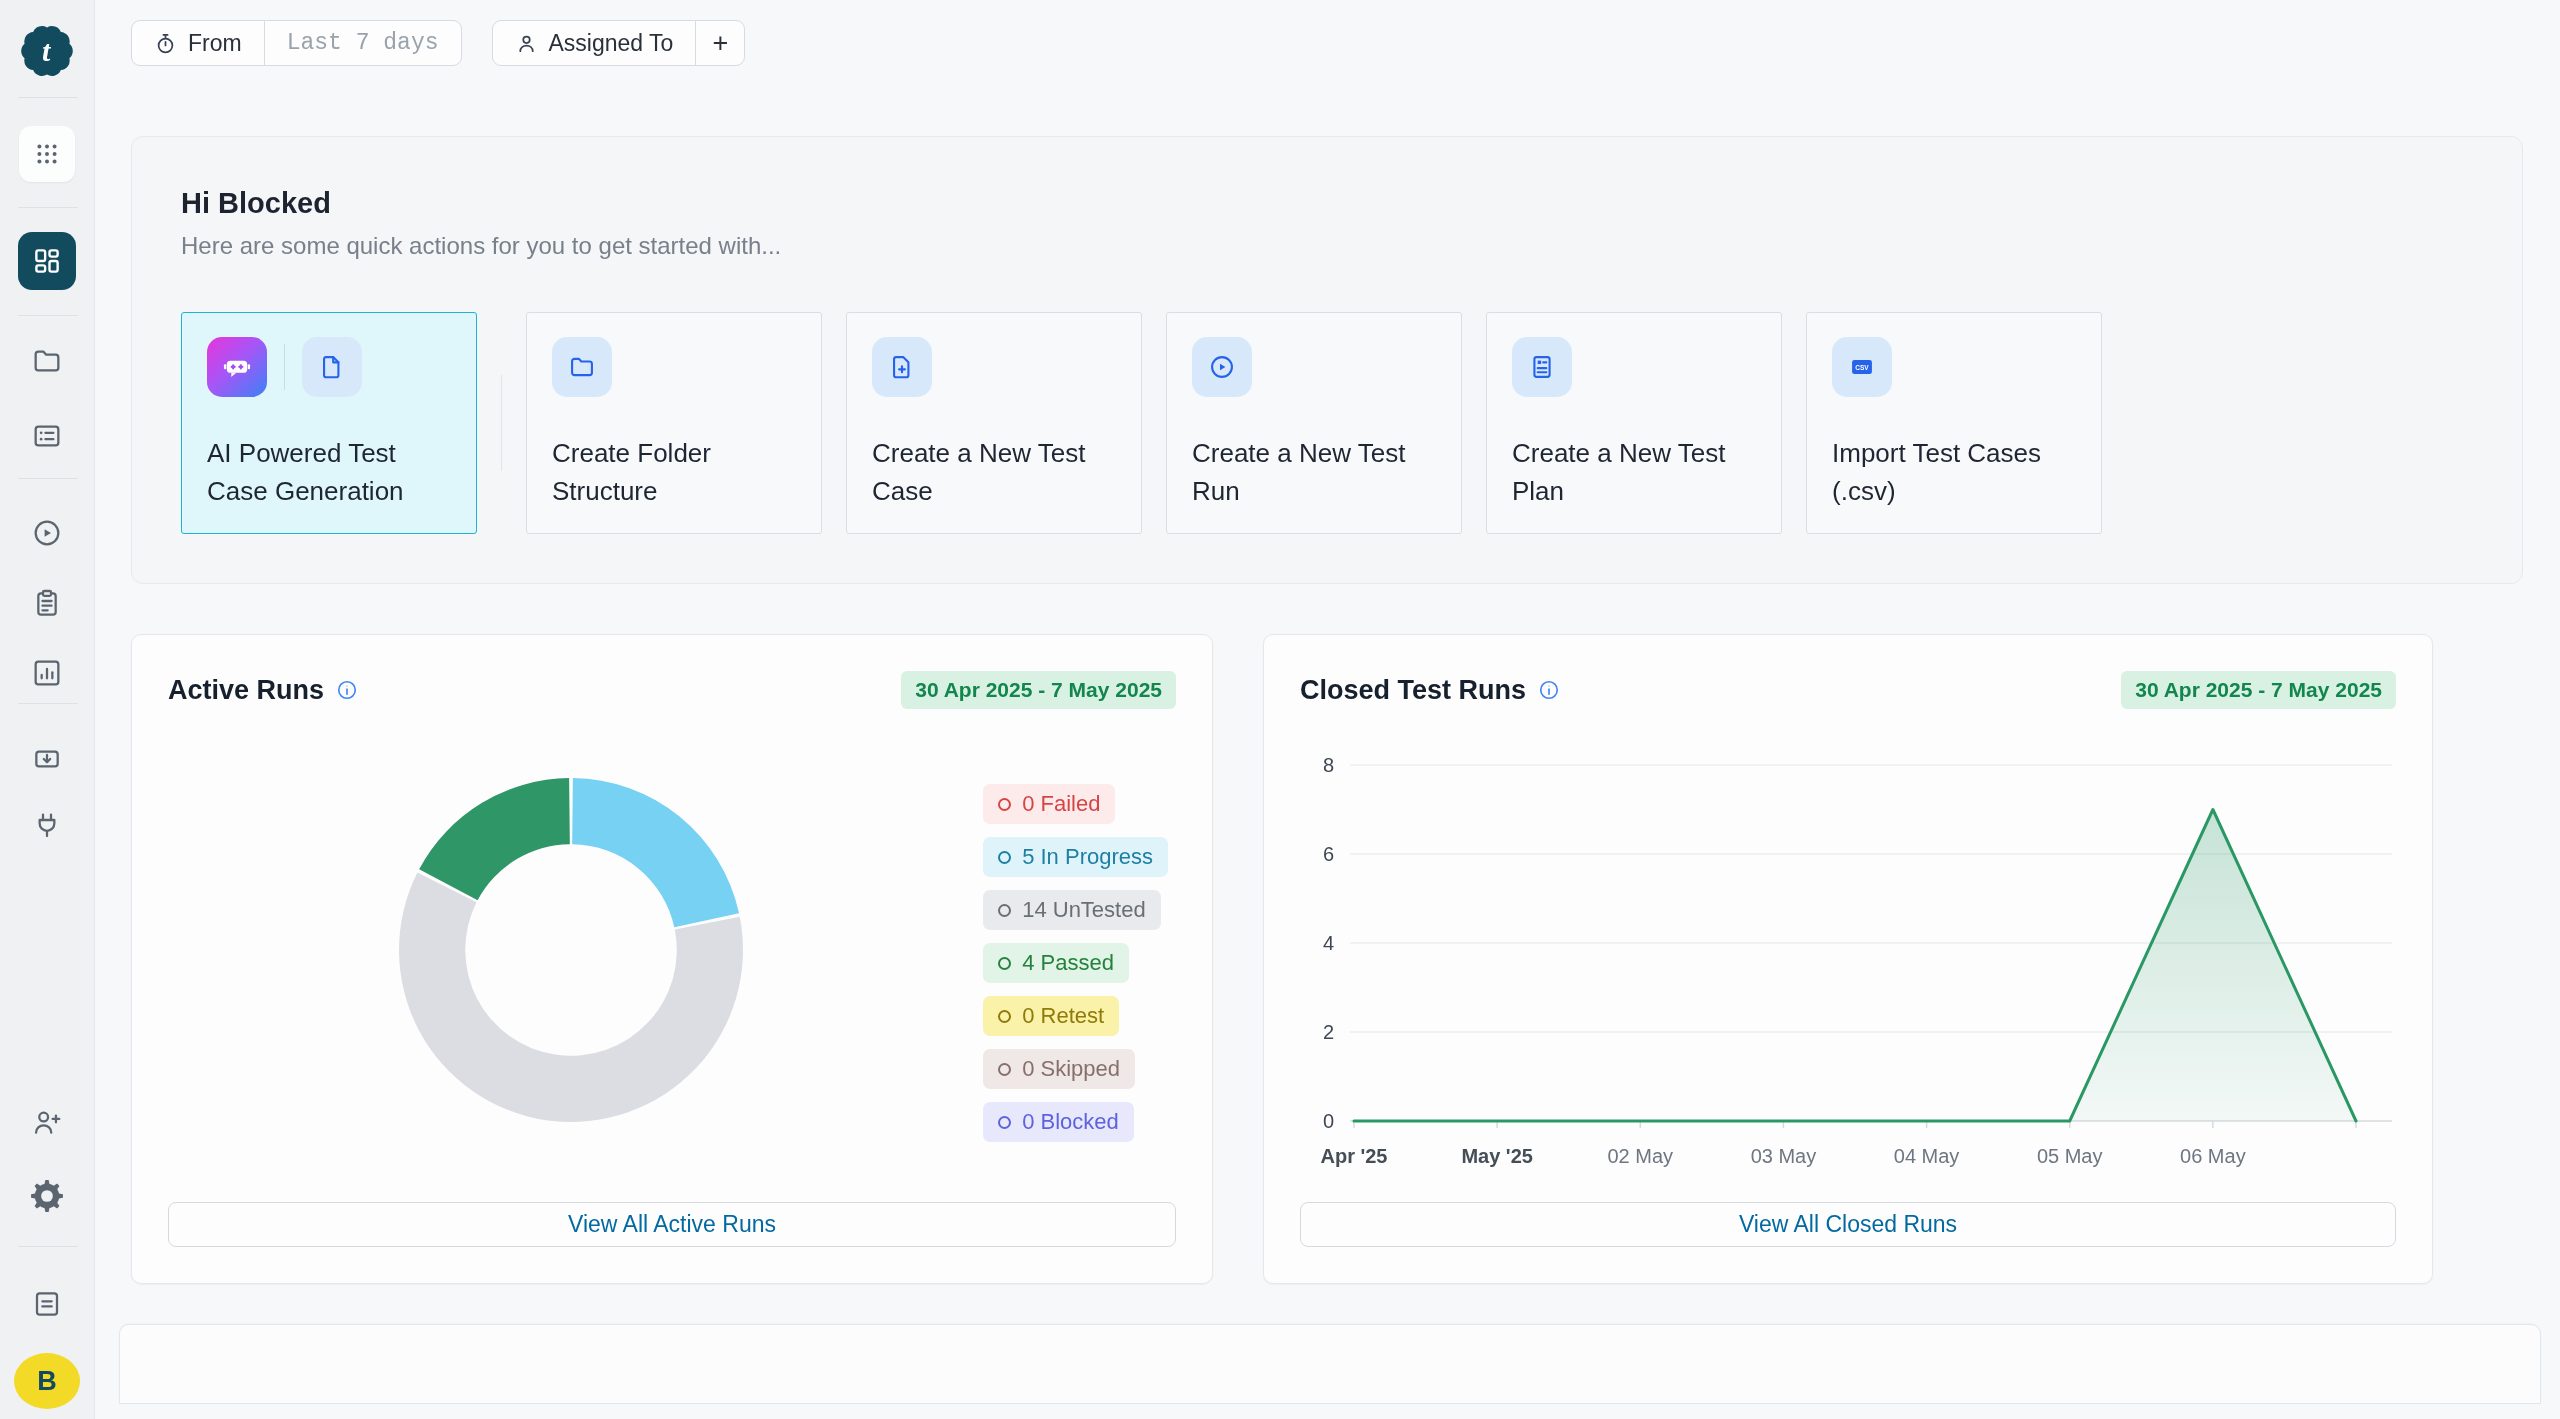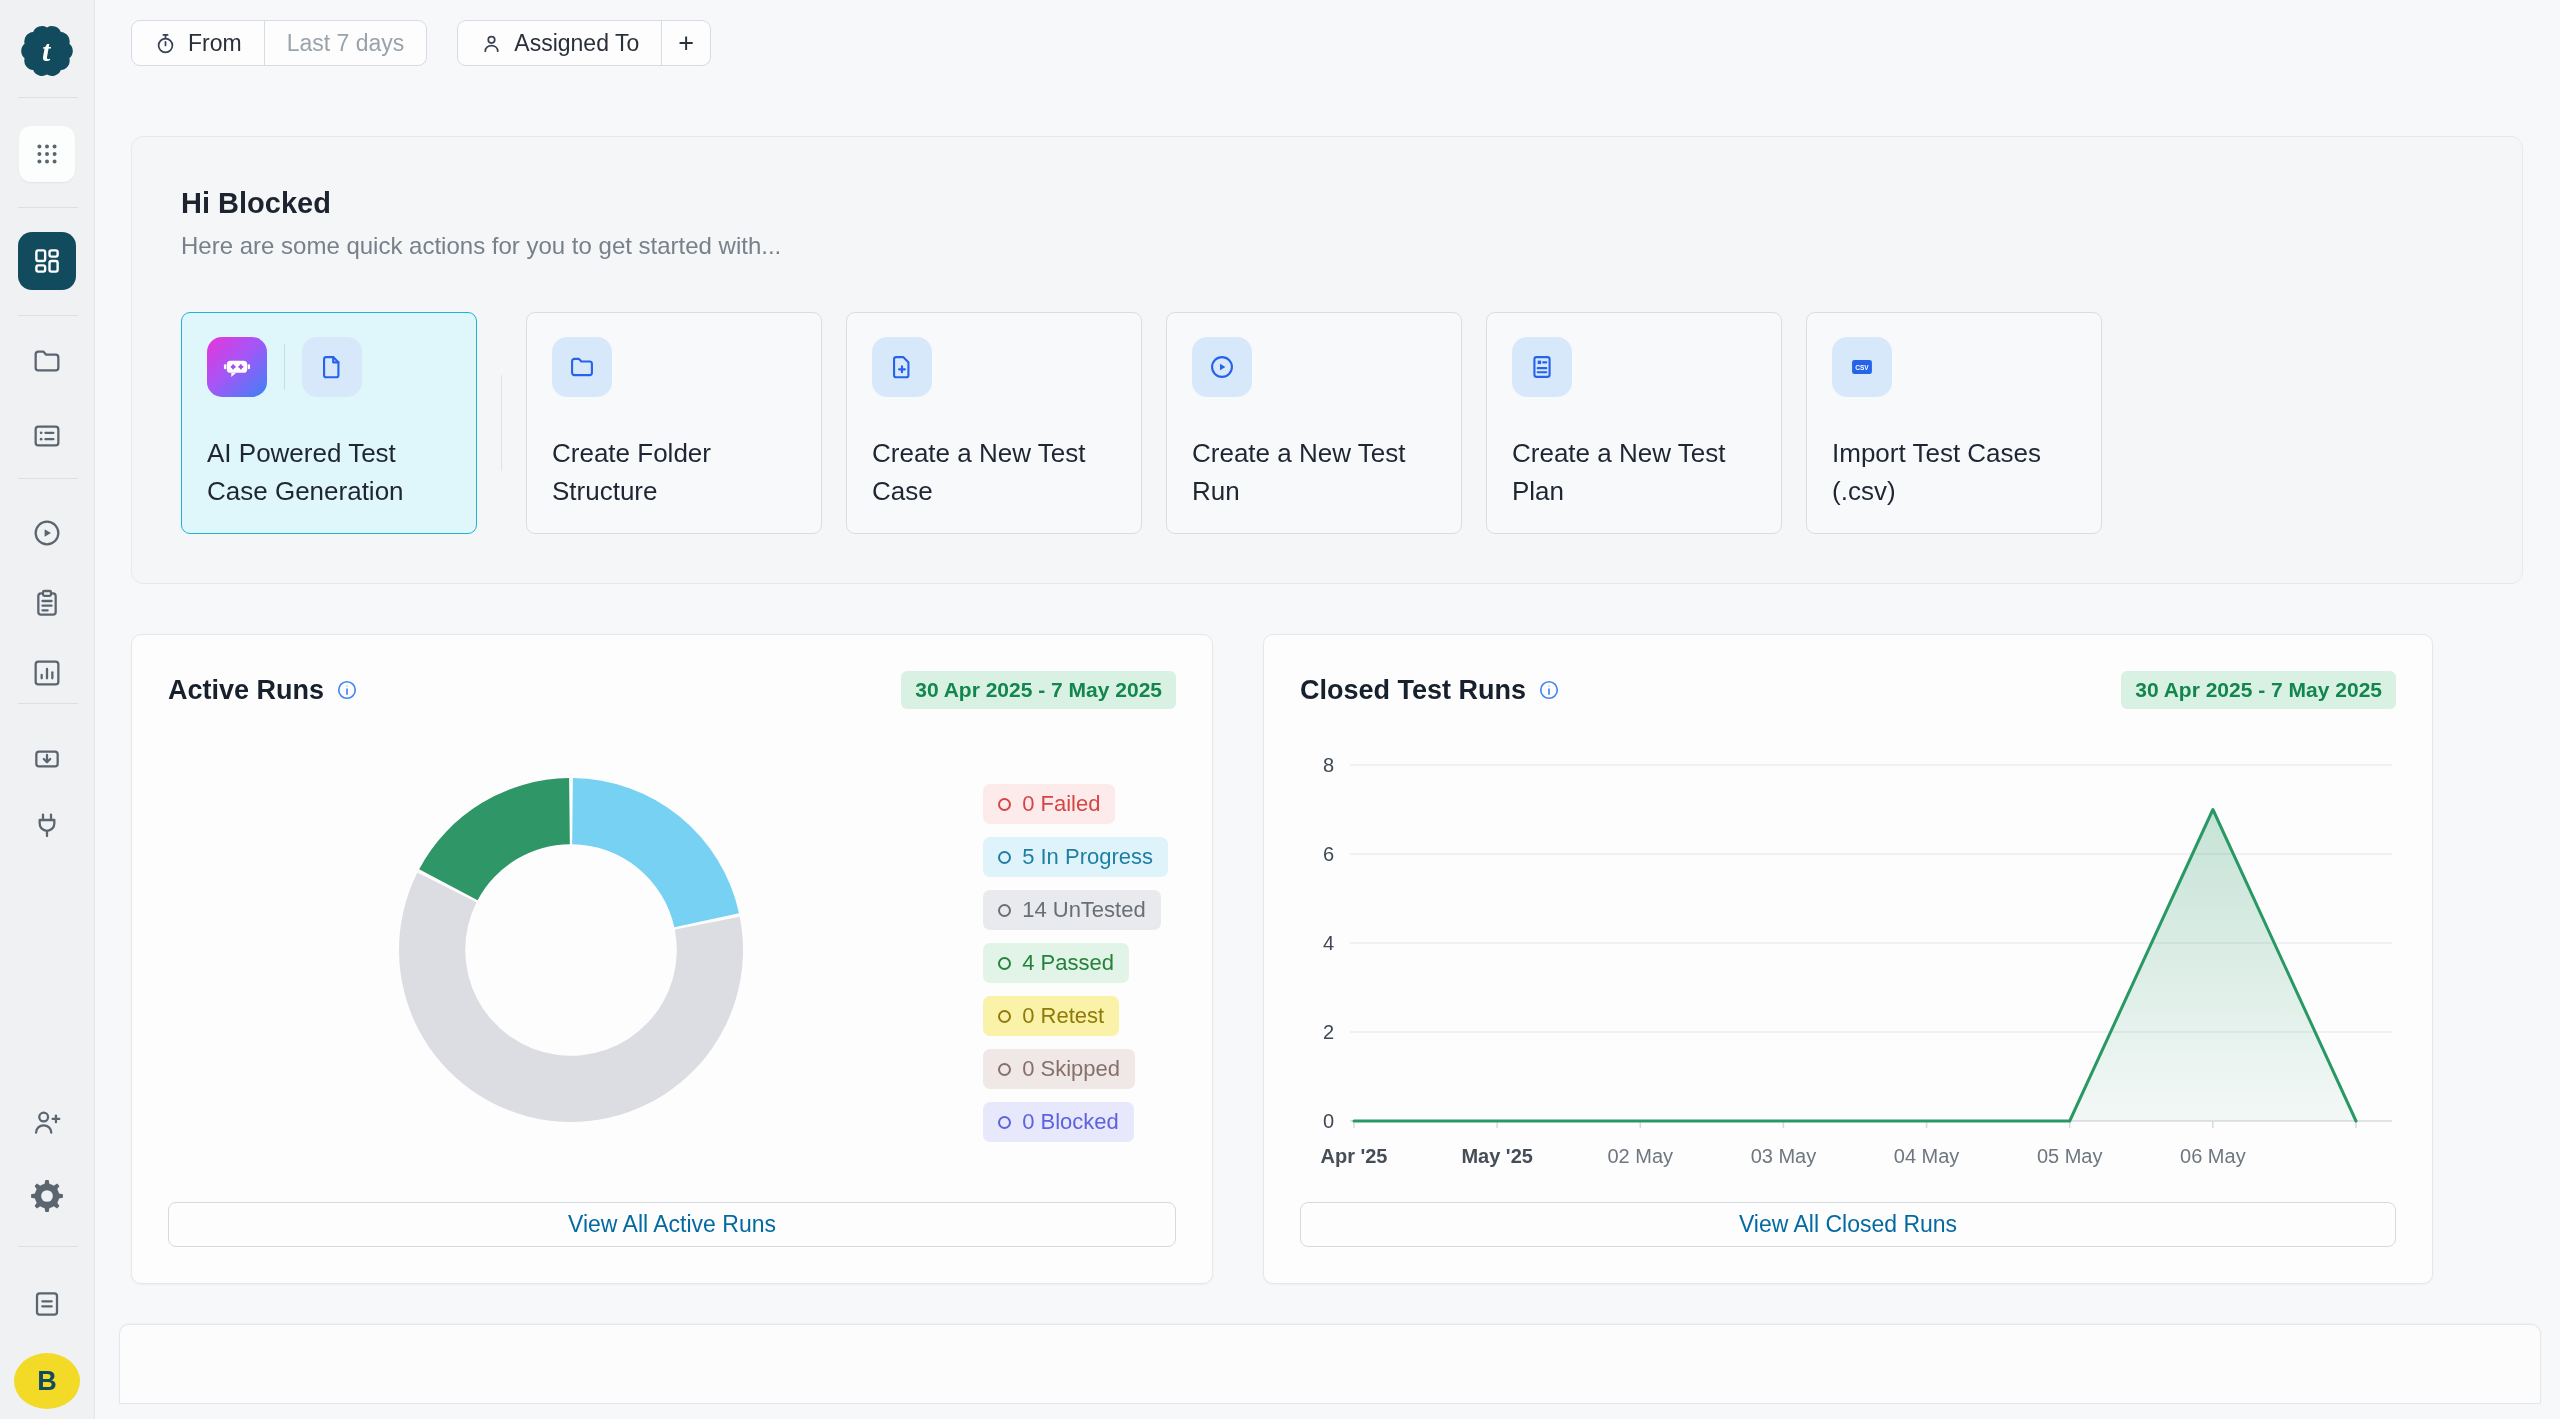--- a/index.html
+++ b/index.html
@@ -19,29 +19,29 @@
   .main { flex:1; display:flex; flex-direction:column; height:100%; }
   .topbar { height:68px; background:#fdfdfd; border-bottom:1px solid #ececef; display:flex; align-items:center; padding-left:37px; flex-shrink:0; }
   .topbar h1 { font-size:28px; font-weight:700; color:#111a26; letter-spacing:.2px; }
   .content { flex:1; background:#f7f8f9; padding:20px 37px 0 36px; position:relative; overflow:hidden; }
 
   
   .filterbar { display:flex; gap:30px; }
   .btn-group { display:flex; height:46px; background:#fdfdfe; border:1px solid #d8dbe2; border-radius:9px; overflow:hidden; }
   .fbtn { display:flex; align-items:center; gap:11px; padding:0 22px; font-size:23px; color:#2a3039; background:transparent; border:none; cursor:pointer; font-family:inherit; }
   .fbtn + .fbtn { border-left:1px solid #d8dbe2; }
-  .fbtn.muted { color:#9aa2ac; }
+  .fbtn.muted { color:#9aa2ac;font-family:Liberation Mono, monospace; }
   .fbtn.plus { font-size:27px; padding:0 16px; color:#2a3039; }
 
   
   .welcome { margin-top:70px; background:#f5f6f8; border:1px solid #e7e9ed; border-radius:12px; padding:50px 49px 49px 49px; }
   .welcome h2 { font-size:29px; font-weight:700; color:#1d2430; }
   .welcome .sub { margin-top:12px; font-size:24px; color:#78808b; }
   .actions { margin-top:52px; display:flex; gap:24px; align-items:stretch; }
-  .action-card { width:296px; height:222px; background:#f8f9fb; border:1px solid #dadde4; border-radius:9px; padding:24px 25px; cursor:pointer; }
+  .action-card { width:296px; height:222px; background:#f8f9fb; border:1px solid #dadde4; border-radius:3px; padding:24px 25px; cursor:pointer; }
   .action-card.highlighted { background:#dff6fb; border:1.5px solid #1cb5d3; }
   .icon-tile { width:60px; height:60px; border-radius:15px; background:#d8e8fb; display:flex; align-items:center; justify-content:center; }
   .icon-tile.grad { background:linear-gradient(135deg,#e635d8 0%,#a855f7 45%,#3b82f6 100%); }
   .icon-row { display:flex; align-items:center; gap:17px; }
   .icon-row .vsep { width:1px; height:46px; background:#c7dde4; }
   .action-title { margin-top:38px; font-size:26px; line-height:1.45; color:#1f2633; }
   .action-sep { width:1px; background:#e0e3e8; align-self:center; height:96px; }
 
   
   .charts-row { margin-top:50px; display:flex; gap:50px; }

